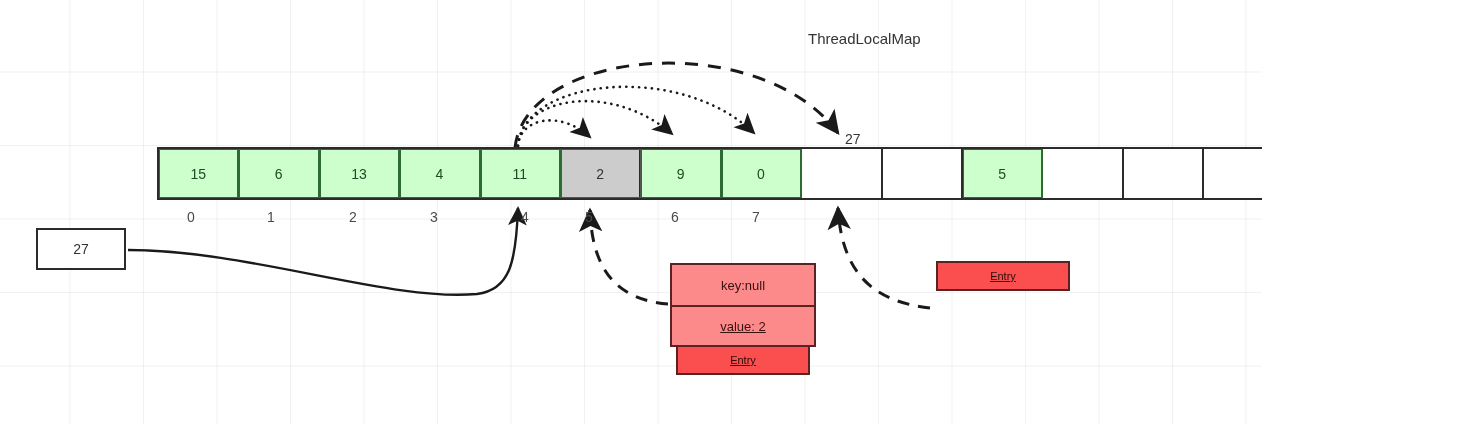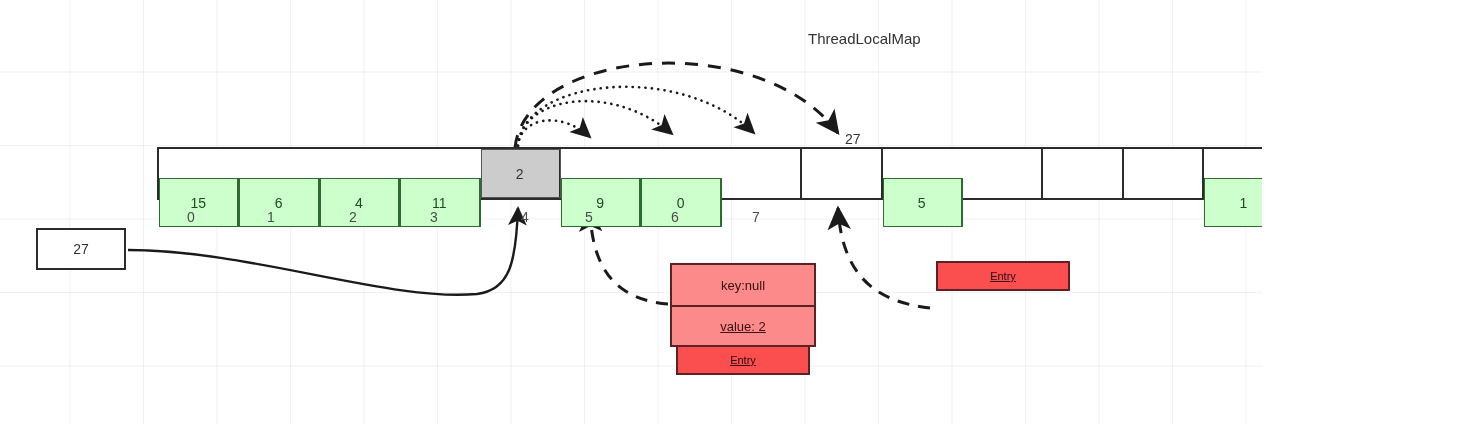--- a/index.html
+++ b/index.html
@@ -61,21 +61,20 @@
     background: #ffffff;
     color: #1c4a22;
   }
   .cell:last-child { border-right: none; }
   .cell.filled {
     background: #ccffcc;
     border-color: #2d6b33;
     border-right: 2px solid #2d6b33;
     outline: 1px solid #2d6b33;
     outline-offset: -1px;
-    margin-top: 29px;
   }
   .cell.stale {
     background: #cccccc;
     color: #333333;
     outline: 1px solid #555555;
     outline-offset: -1px;
   }
 
   
   .idx {
@@ -180,20 +179,23 @@
   <div class="title">ThreadLocalMap</div>
 
   <div class="array">
     <div class="cell filled">
         <span>15</span>
       </div>
     <div class="cell filled">
         <span>6</span>
       </div>
     <div class="cell filled">
+        <span>13</span>
+      </div>
+    <div class="cell filled">
         <span>4</span>
       </div>
     <div class="cell filled">
         <span>11</span>
       </div>
     <div class="cell stale">
         <span>2</span>
       </div>
     <div class="cell filled">
         <span>9</span>

